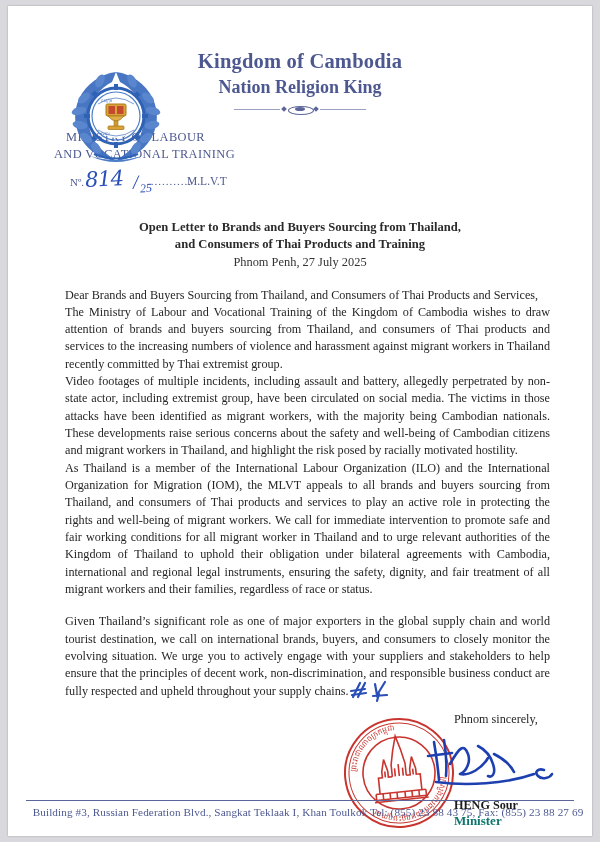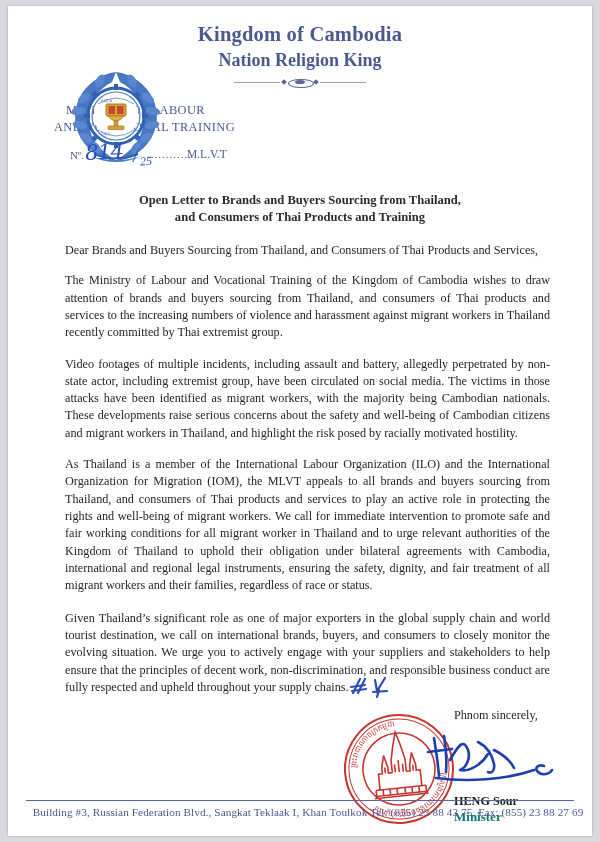--- a/index.html
+++ b/index.html
@@ -21,21 +21,21 @@
     width: 584px;
     height: 830px;
     background: #ffffff;
     box-shadow: 0 0 2px rgba(0,0,0,0.25);
     overflow: hidden;
   }
 
   
   .header-block {
     position: relative;
-    padding-top: 17px;
+    padding-top: 44px;
     text-align: center;
   }
   .kingdom-title {
     font-size: 20.5px;
     font-weight: bold;
     color: #4d5891;
     letter-spacing: 0.2px;
     line-height: 1.15;
   }
   .nation-title {
@@ -179,21 +179,20 @@
   .body-area {
     margin-top: 16px;
     padding: 0 42px 0 57px;
     color: #262626;
   }
   .salutation {
     font-size: 12.2px;
     line-height: 1.35;
   }
   .para {
-    margin-top: 14px;
     font-size: 12.2px;
     line-height: 1.42;
     text-align: justify;
     position: relative;
   }
   .para.last { margin-top: 15px; }
 
   .initial-mark {
     display: inline-block;
     position: relative;
@@ -357,20 +356,21 @@
       <span class="ref-slash">/</span>
       <span class="ref-sub">25</span>
       <span class="ref-dots">............</span>
       <span class="ref-mlvt">M.L.V.T</span>
     </div>
   </div>
 
   <div class="doc-title">
     <div class="t1">Open Letter to Brands and Buyers Sourcing from Thailand,</div>
     <div class="t2">and Consumers of Thai Products and Training</div>
+    <div class="t3">Phnom Penh, 27 July 2025</div>
   </div>
 
   <div class="body-area">
     <div class="salutation">Dear Brands and Buyers Sourcing from Thailand, and Consumers of Thai Products and Services,</div>
 
     <div class="para">The Ministry of Labour and Vocational Training of the Kingdom of Cambodia wishes to draw attention of brands and buyers sourcing from Thailand, and consumers of Thai products and services to the increasing numbers of violence and harassment against migrant workers in Thailand recently committed by Thai extremist group.</div>
     <div class="para">Video footages of multiple incidents, including assault and battery, allegedly perpetrated by non-state actor, including extremist group, have been circulated on social media. The victims in those attacks have been identified as migrant workers, with the majority being Cambodian nationals. These developments raise serious concerns about the safety and well-being of Cambodian citizens and migrant workers in Thailand, and highlight the risk posed by racially motivated hostility.</div>
     <div class="para">As Thailand is a member of the International Labour Organization (ILO) and the International Organization for Migration (IOM), the MLVT appeals to all brands and buyers sourcing from Thailand, and consumers of Thai products and services to play an active role in protecting the rights and well-being of migrant workers. We call for immediate intervention to promote safe and fair working conditions for all migrant worker in Thailand and to urge relevant authorities of the Kingdom of Thailand to uphold their obligation under bilateral agreements with Cambodia, international and regional legal instruments, ensuring the safety, dignity, and fair treatment of all migrant workers and their families, regardless of race or status.</div>
 
     <div class="para last"><span>Given Thailand’s significant role as one of major exporters in the global supply chain and world tourist destination, we call on international brands, buyers, and consumers to closely monitor the evolving situation. We urge you to actively engage with your suppliers and stakeholders to help ensure that the principles of decent work, non-discrimination, and responsible business conduct are fully respected and upheld throughout your supply chains.</span><span class="initial-mark"><svg width="46" height="26" viewBox="0 0 46 26">

